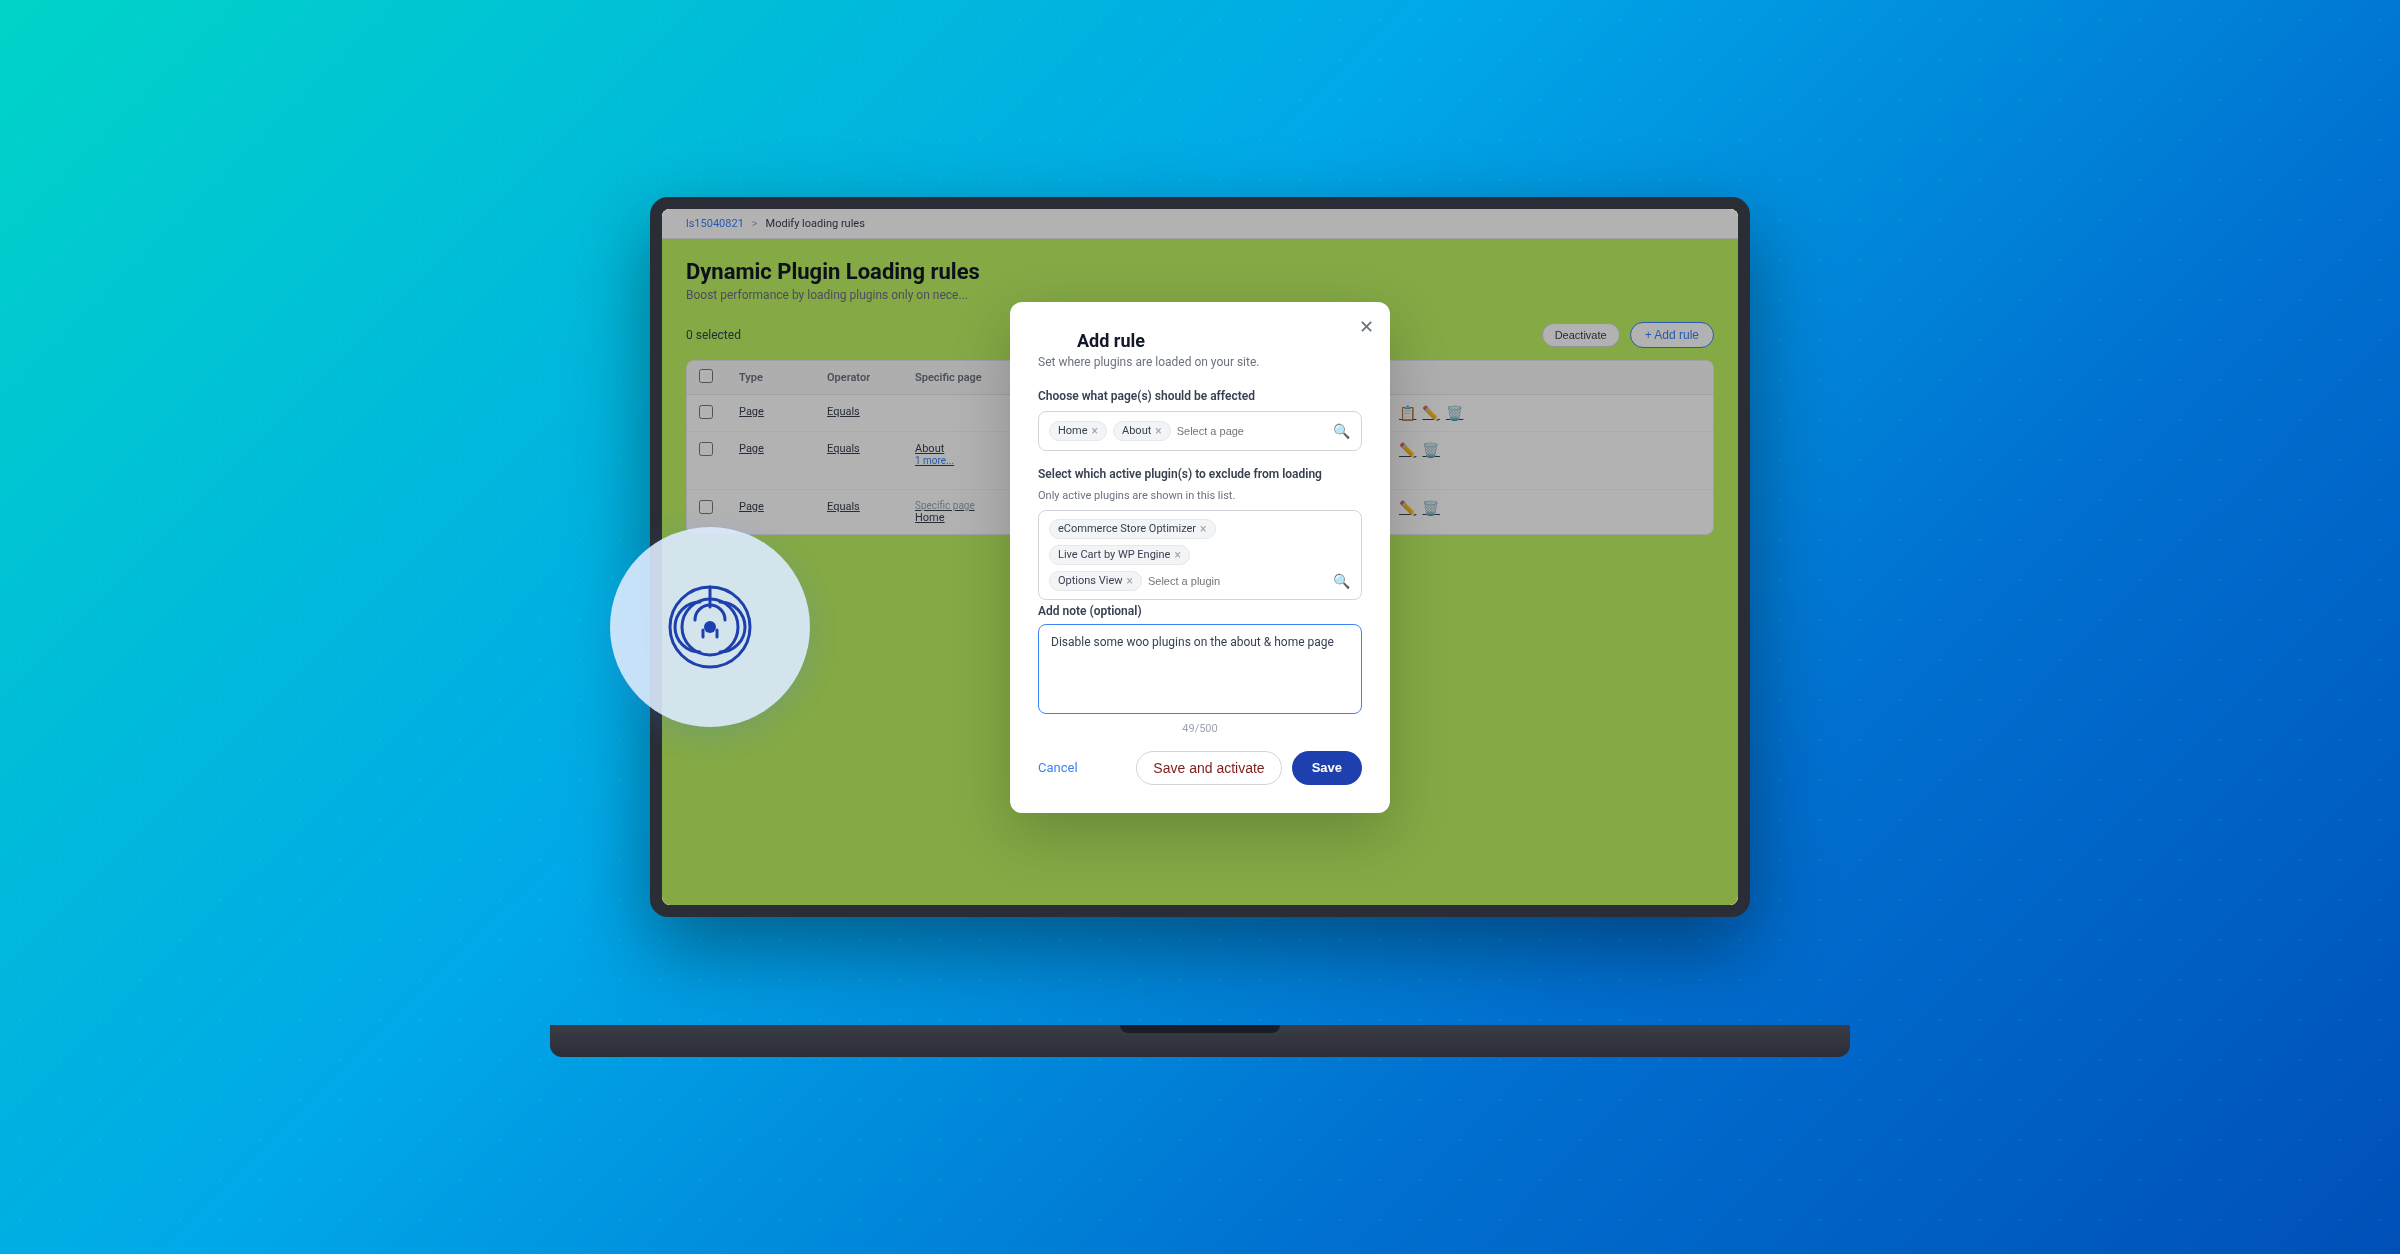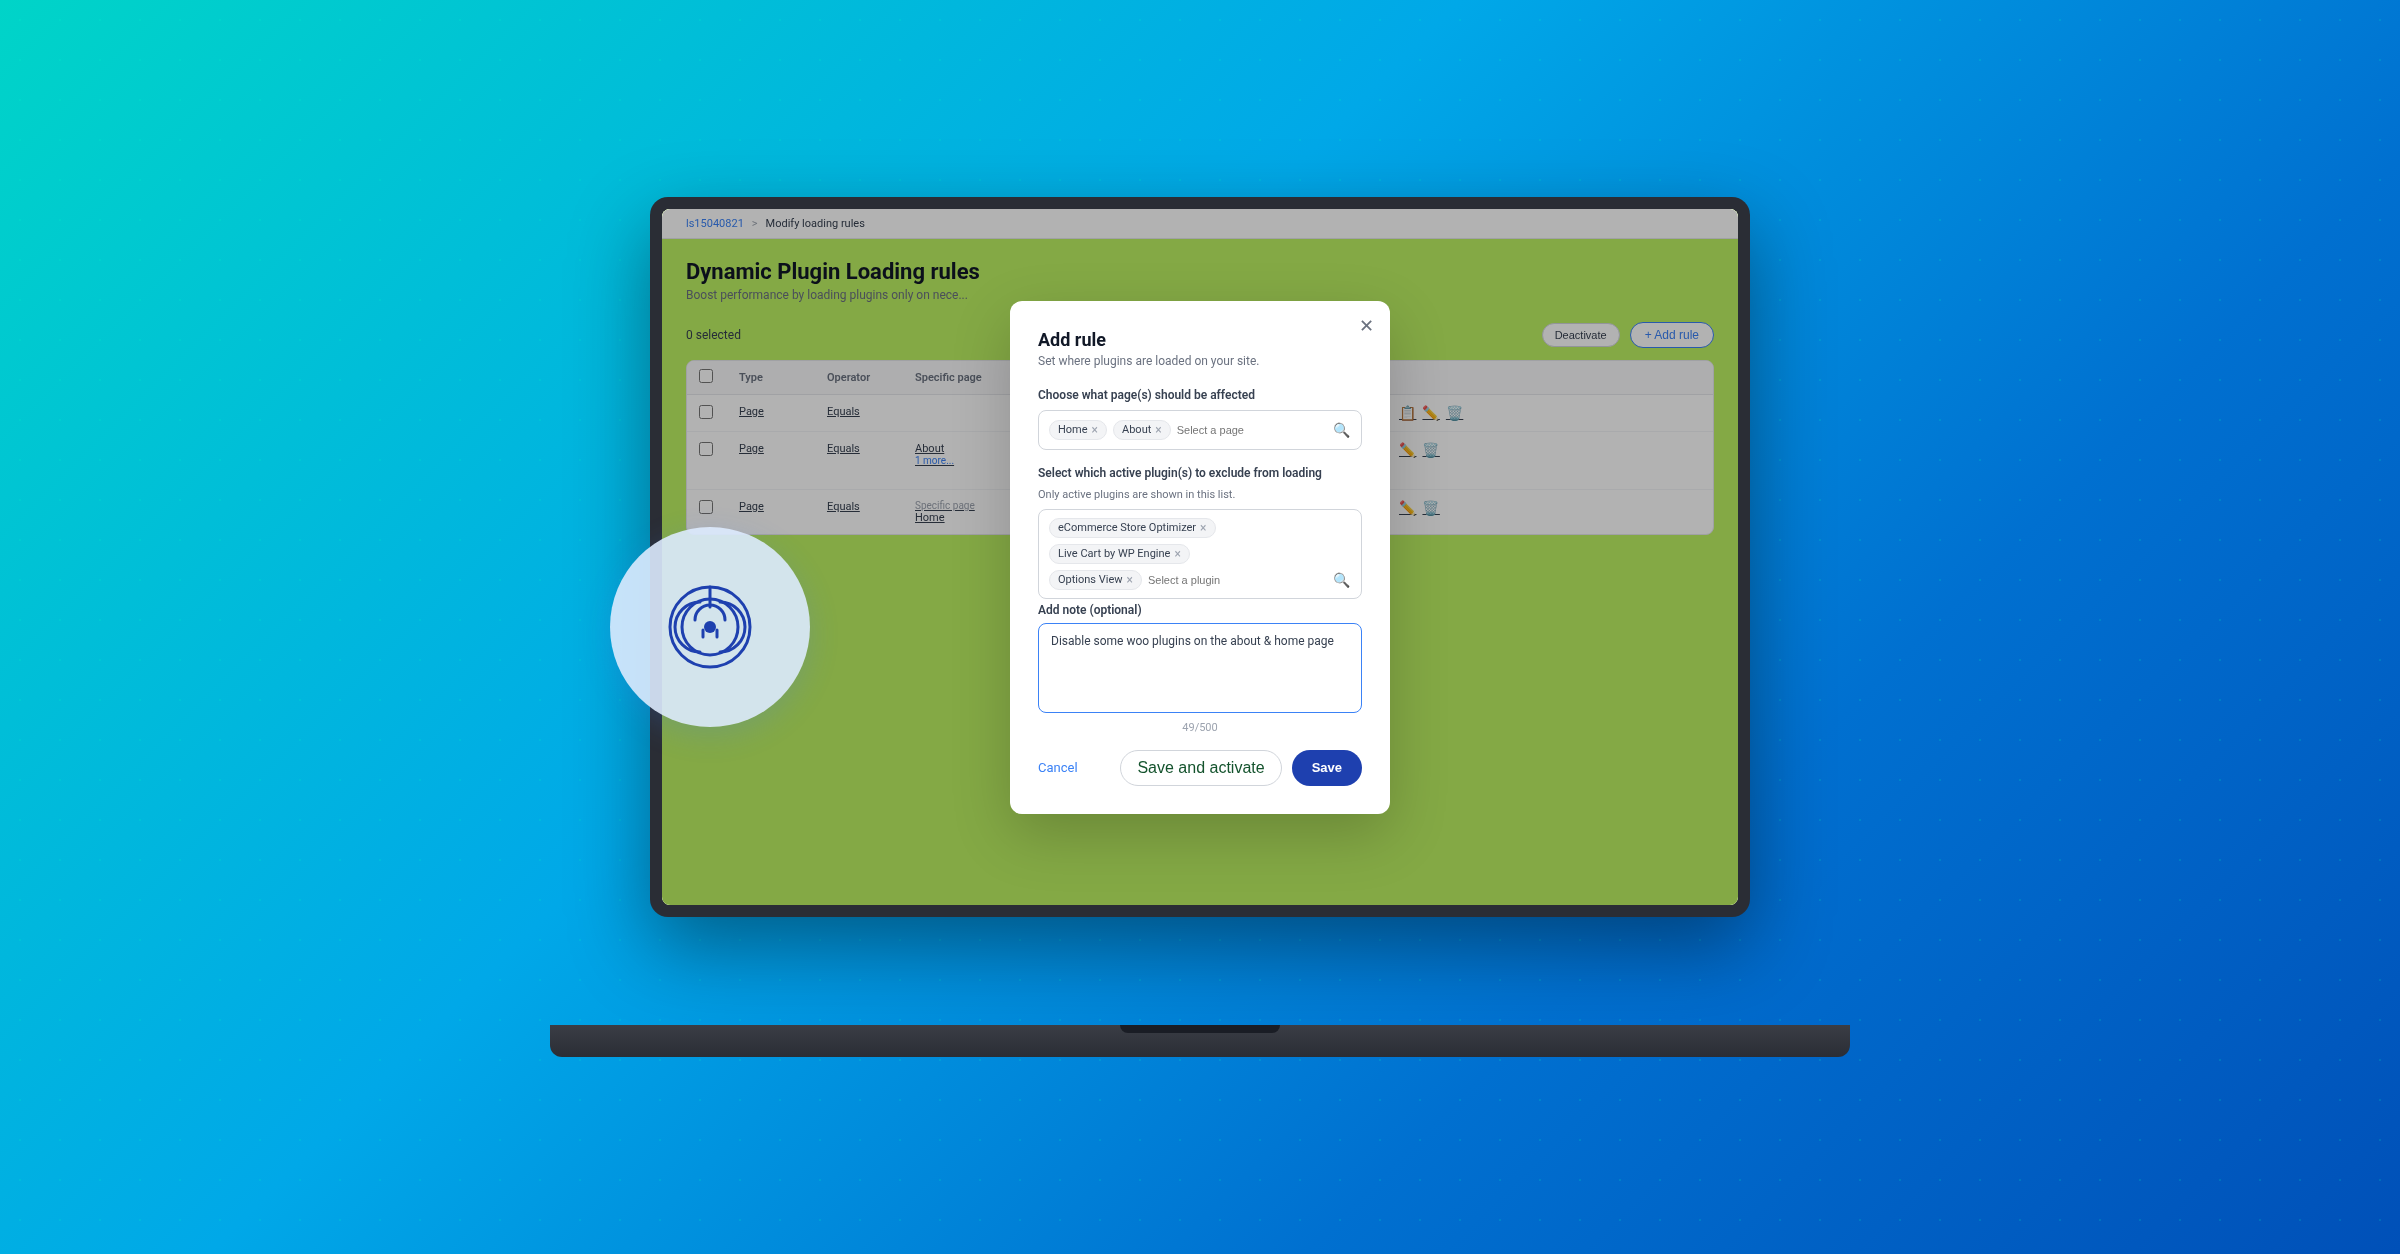--- a/index.html
+++ b/index.html
@@ -281,20 +281,21 @@
       color: #6b7280;
       font-size: 18px;
       line-height: 1;
     }
 
     .modal-title {
       font-size: 18px;
       font-weight: 700;
       color: #111827;
       margin-bottom: 4px;
+      margin-left: 39px;
     }
 
     .modal-subtitle {
       font-size: 12px;
       color: #6b7280;
       margin-bottom: 20px;
     }
 
     .modal-section-label {
       font-size: 12px;
@@ -412,24 +413,24 @@
     }
 
     .footer-right {
       display: flex;
       gap: 10px;
     }
 
     .save-activate-btn {
       background: #fff;
       border: 1.5px solid #d1d5db;
-      color: #14532d;
+      color: #7f1d1d;
       border-radius: 20px;
       padding: 8px 16px;
-      font-size: 16px;
+      font-size: 14px;
       cursor: pointer;
     }
 
     .save-btn {
       background: #1e40af;
       border: none;
       color: #fff;
       border-radius: 20px;
       padding: 8px 20px;
       font-size: 13px;

